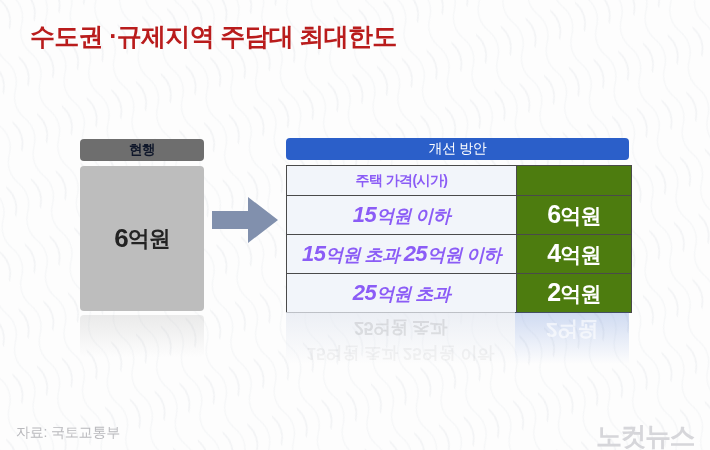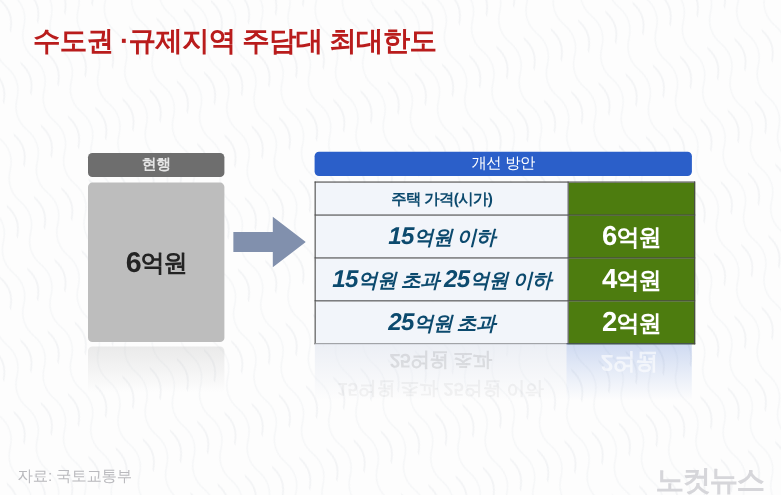--- a/index.html
+++ b/index.html
@@ -47,21 +47,21 @@
   .left-block {
     position: absolute;
     left: 80px;
     top: 139px;
   }
   .left-head {
     width: 124px;
     height: 22px;
     background: #6e6e6e;
     border-radius: 4px;
-    color: #e5e5e5;
+    color: #0f172a;
     font-size: 13.5px;
     font-weight: bold;
     display: flex;
     align-items: center;
     justify-content: center;
     letter-spacing: -0.4px;
   }
   .left-body {
     margin-top: 5px;
     width: 124px;
@@ -126,21 +126,21 @@
   }
   table.plan td {
     border: 1px solid #4a4a4a;
     padding: 0;
     text-align: center;
     vertical-align: middle;
   }
   td.label-cell {
     width: 229px;
     background: #f2f5fa;
-    color: #0c4a6e;
+    color: #8b5cf6;
     font-weight: bold;
     letter-spacing: -0.6px;
   }
   td.value-cell {
     width: 114px;
     background: #4d7c0f;
     color: #ffffff;
     font-weight: bold;
     letter-spacing: -0.8px;
     margin-top: 43px;

